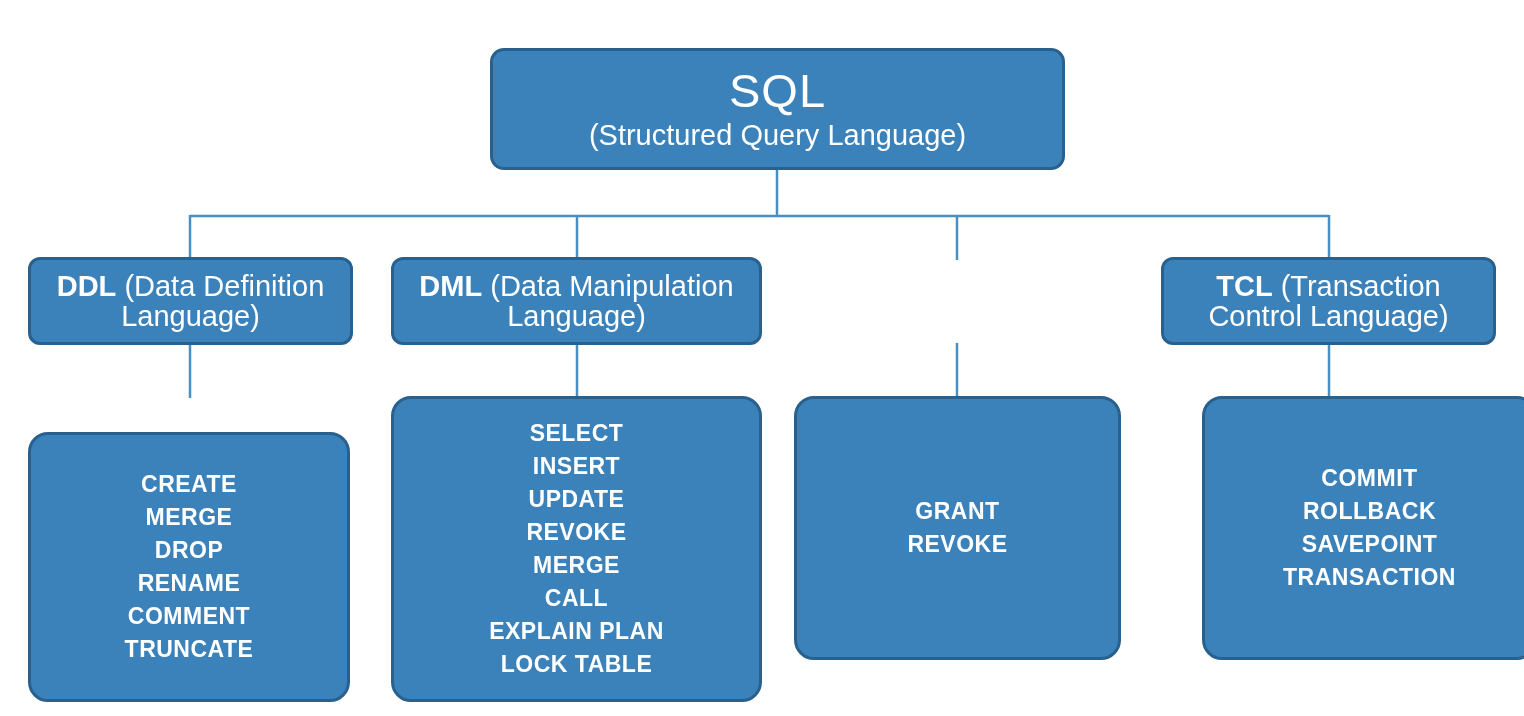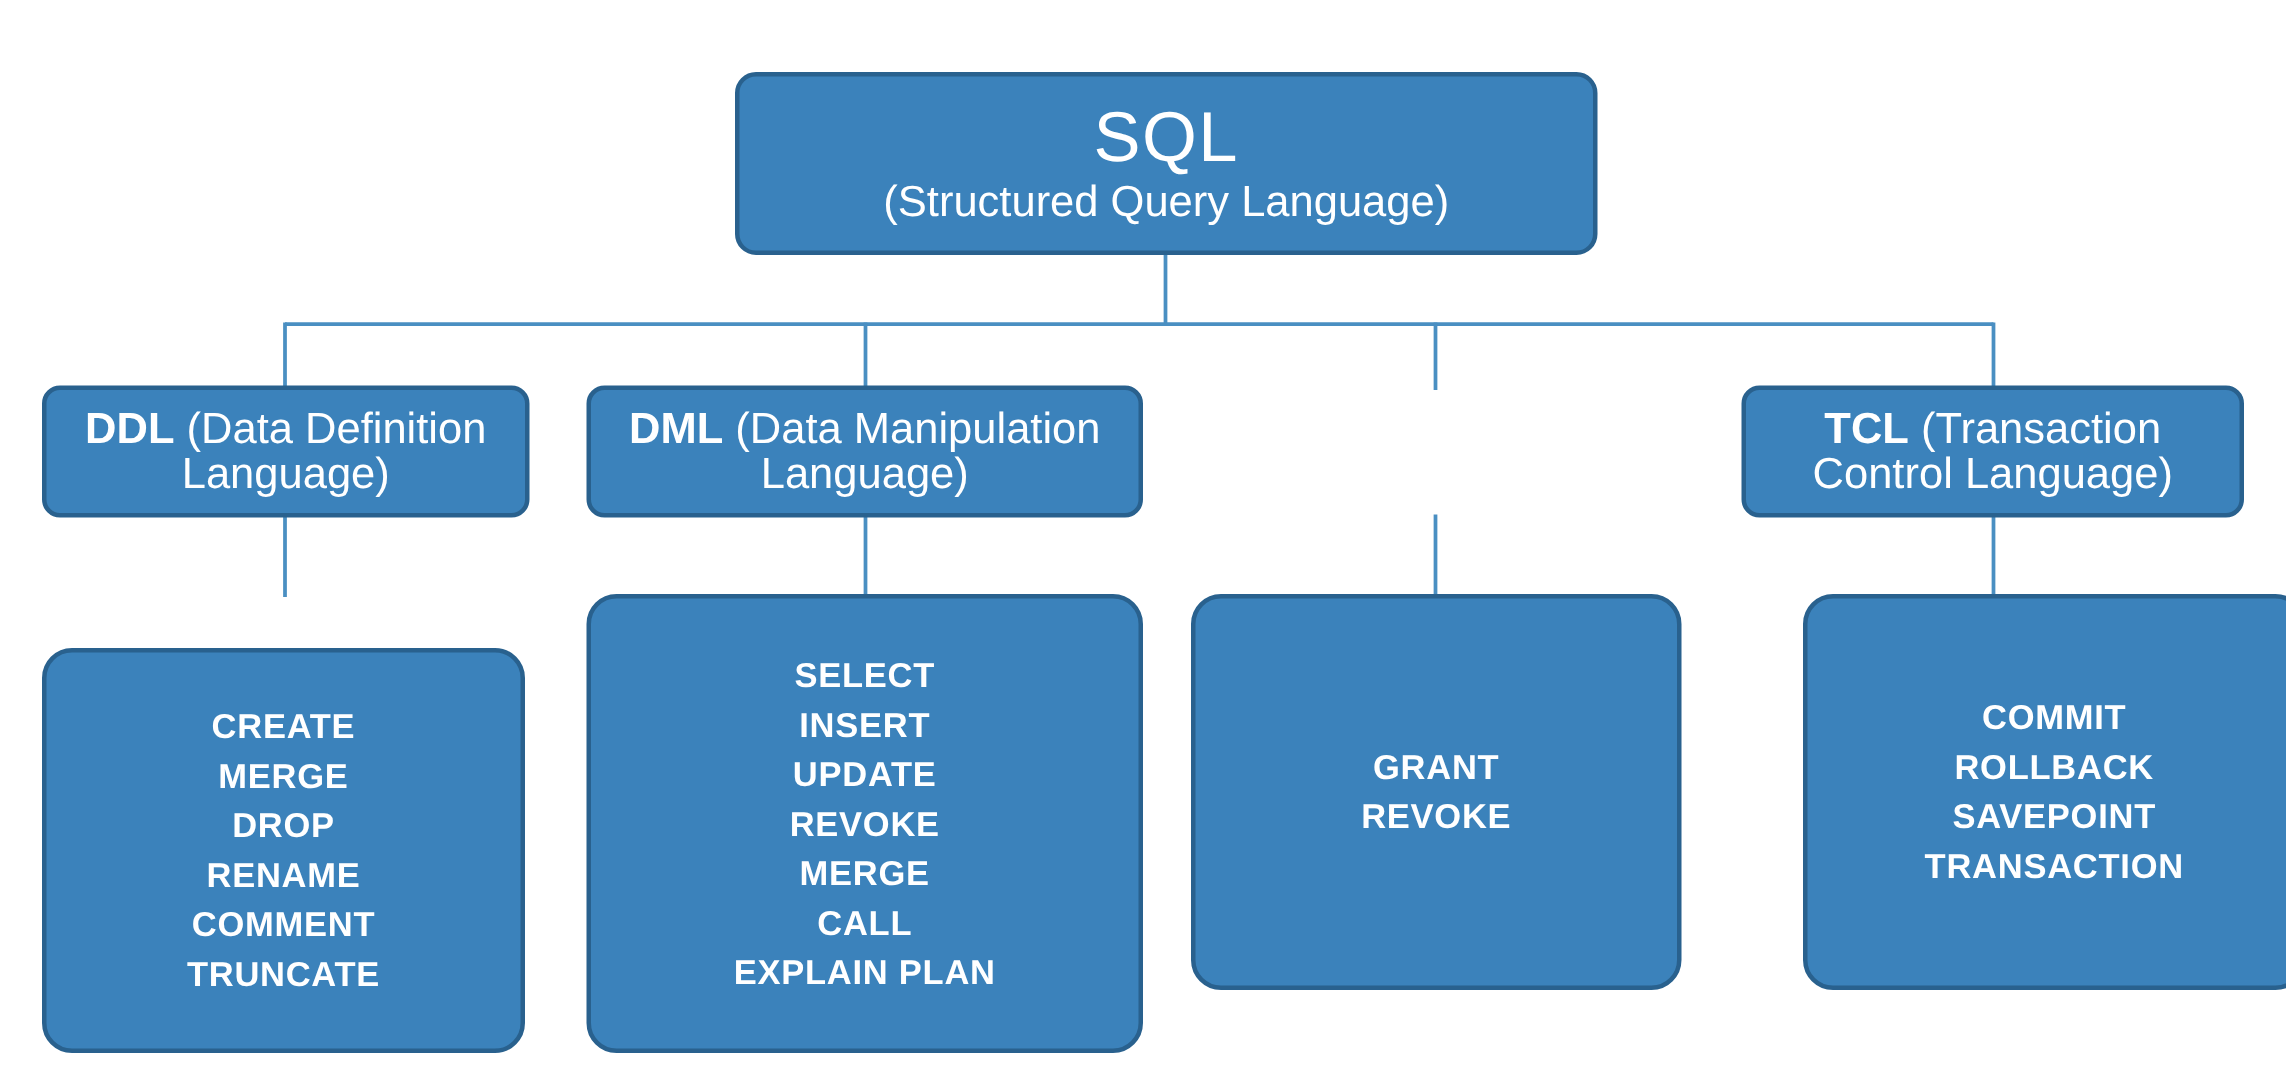--- a/index.html
+++ b/index.html
@@ -126,20 +126,21 @@
     </div>
   </div>
   <div class="box cmd-box col-dml">
     <span class="cmd">SELECT</span>
     <span class="cmd">INSERT</span>
     <span class="cmd">UPDATE</span>
     <span class="cmd">REVOKE</span>
     <span class="cmd">MERGE</span>
     <span class="cmd">CALL</span>
     <span class="cmd">EXPLAIN PLAN</span>
+    <span class="cmd">LOCK TABLE</span>
   </div>
 
   <div class="box cmd-box col-dcl">
     <span class="cmd">GRANT</span>
     <span class="cmd">REVOKE</span>
   </div>
 
   <div class="box cat-header col-tcl">
     <div>
       <span class="abbr">TCL</span>

